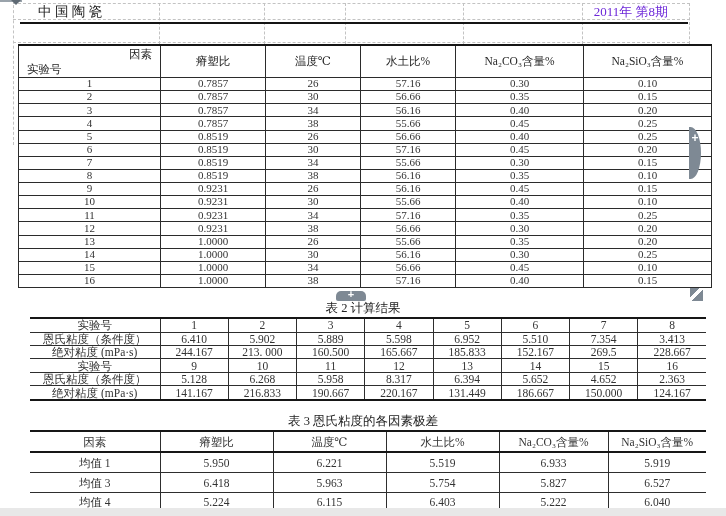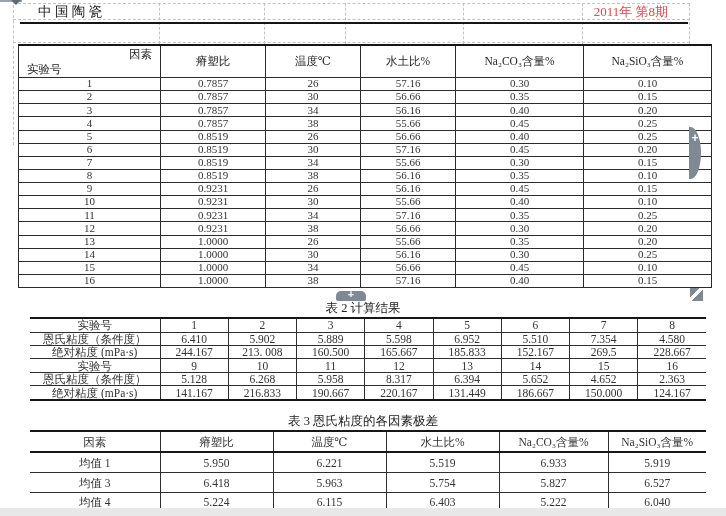--- a/index.html
+++ b/index.html
@@ -4,21 +4,21 @@
 <style>
   html,body{margin:0;padding:0;background:#e8e8e8;}
   .page{position:relative;width:726px;height:508px;background:#ffffff;overflow:hidden;
         font-family:"Liberation Serif","DejaVu Serif",serif;color:#262626;}
   
   .gl{position:absolute;pointer-events:none;}
   .gl.h{border-top:1px dashed #c3c3c3;height:0;}
   .gl.v{border-left:1px dashed #c3c3c3;width:0;}
   
   .hdr-journal{position:absolute;left:38px;top:3px;font-size:13.5px;color:#1c1c1c;}
-  .hdr-issue{position:absolute;right:58px;top:3px;font-size:13px;color:#ef4444;}
+  .hdr-issue{position:absolute;right:58px;top:3px;font-size:13px;color:#6d28d9;}
   .hdr-rule{position:absolute;left:20px;top:22px;width:668px;height:2px;background:#141414;}
   
   .caption{position:absolute;left:0;right:0;text-align:center;font-size:12.5px;color:#222;}
   .cap1{top:27px;}
   .cap2{top:300px;}
   .cap3{top:413px;text-align:center;}
   
   table{border-collapse:collapse;table-layout:fixed;}
   .t1{position:absolute;left:18px;top:44px;width:693px;height:244px;font-size:11px;}
   .t1 th,.t1 td{border:1px solid #2b2b2b;text-align:center;padding:0;font-weight:normal;
@@ -259,26 +259,26 @@
         </tr>
         <tr>
           <td>恩氏粘度（条件度）</td>
           <td>6.410</td>
           <td>5.902</td>
           <td>5.889</td>
           <td>5.598</td>
           <td>6.952</td>
           <td>5.510</td>
           <td>7.354</td>
-          <td>4.580</td>
+          <td>3.413</td>
         </tr>
         <tr>
           <td>绝对粘度 (mPa·s)</td>
           <td>244.167</td>
-          <td>213. 008</td>
+          <td>213. 000</td>
           <td>160.500</td>
           <td>165.667</td>
           <td>185.833</td>
           <td>152.167</td>
           <td>269.5</td>
           <td>228.667</td>
         </tr>
         <tr>
           <td>实验号</td>
           <td>9</td>

